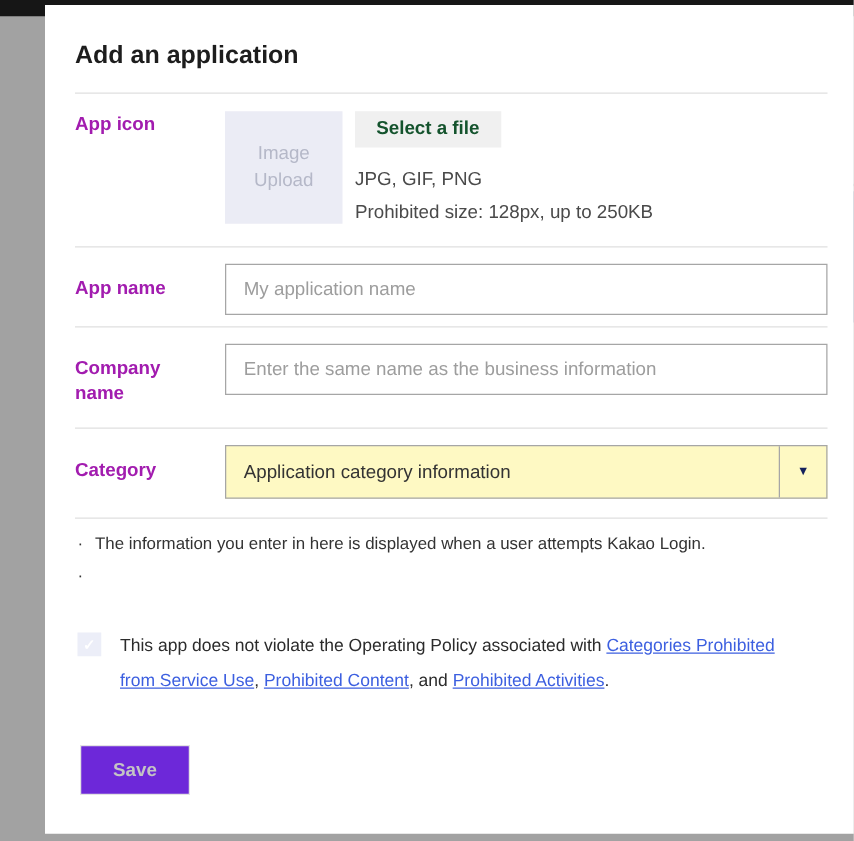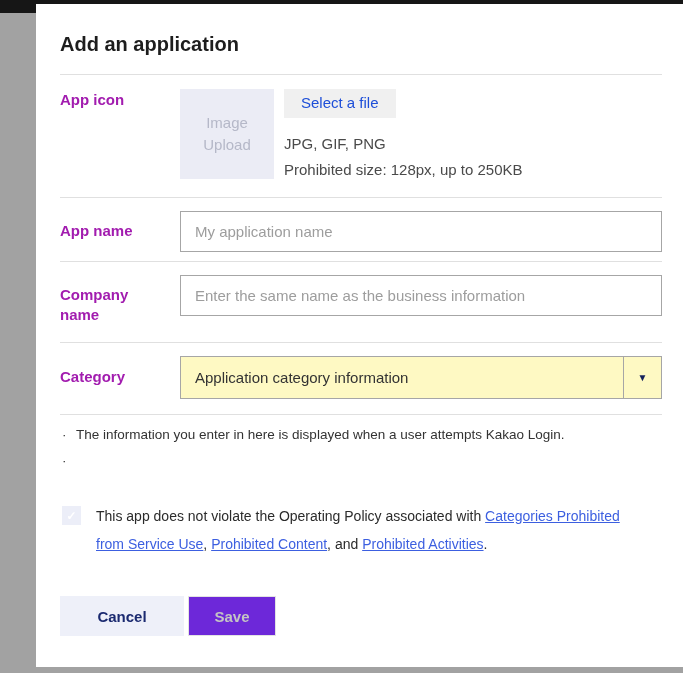--- a/index.html
+++ b/index.html
@@ -45,21 +45,21 @@
   .row-appicon .form-label { padding-top:1px; }
   .appicon-flex { display:flex; }
   .upload-box {
     width:94px; height:90px; background:#ebecf5; flex:none;
     display:flex; flex-direction:column; align-items:center; justify-content:center;
     color:#b5b8c8; font-size:15px; line-height:22px; text-align:right;
   }
   .upload-meta { margin-left:10px; }
   .select-file-btn {
     display:inline-block; background:#f0f0f0; border:none; cursor:pointer;
-    font-family:inherit; font-size:15px; color:#1d4ed8; padding:5px 17px 6px; line-height:18px;
+    font-family:inherit; font-size:15px; color:#14532d; padding:5px 17px 6px; line-height:18px;font-weight:bold;
   }
   .file-hints { margin-top:13px; font-size:15px; color:#4a4a4a; line-height:26px; }
 
   
   .row-input { padding:13px 0 9px; }
   .row-input.company { padding:13px 0 17px; }
   .row-input .form-label { padding-top:10px; }
   .text-input {
     width:100%; height:41px; border:1px solid #a6a6a6; background:#fff;
     font-family:inherit; font-size:15px; color:#000000; padding:0 14px; outline:none;
@@ -184,17 +184,16 @@
   </div>
 
   <div class="policy-row">
     <div class="policy-checkbox">
       <span>✓</span>
     </div>
     <div class="policy-text"><span>This app does not violate the Operating Policy associated with </span><a>Categories Prohibited from Service Use</a><span>, </span><a>Prohibited Content</a><span>, and </span><a>Prohibited Activities</a><span>.</span></div>
   </div>
 
   <div class="button-row">
-    <button class="btn btn-cancel">Cancel</button>
     <button class="btn btn-save" disabled="">Save</button>
   </div>
 
 </div>
 
 </body></html>

